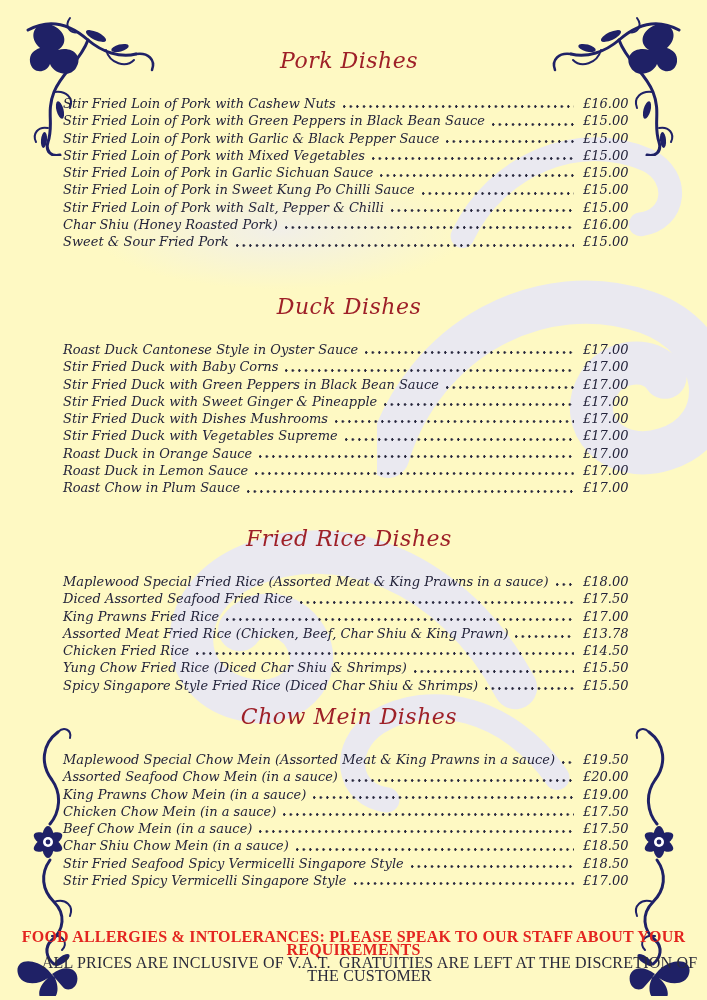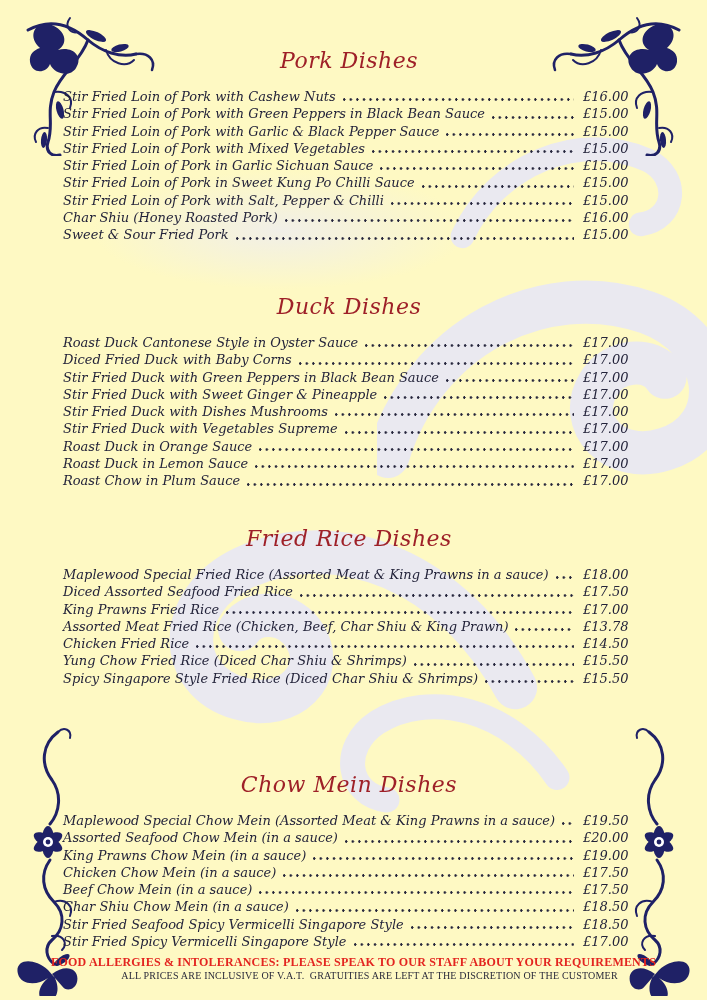--- a/index.html
+++ b/index.html
@@ -27,45 +27,45 @@
   
   .content{position:absolute;inset:0;z-index:2;}
   .menu-section{position:absolute;left:63px;right:72px;}
   .section-title{
     font-family:"DejaVu Serif","Liberation Serif",serif;
     font-style:italic;font-weight:normal;
     color:var(--heading-red);
     font-size:22px;line-height:26px;text-align:center;
     letter-spacing:.5px;
   }
-  .item-list{margin-top:14px;}
+  .item-list{margin-top:21px;}
   .menu-row{
     display:flex;align-items:baseline;
     height:17.3px;line-height:17.3px;
     font-style:italic;font-size:13px;color:var(--text-navy);
     white-space:nowrap;
   }
   .item-name{flex:0 0 auto;}
   .dots{
     flex:1 1 auto;align-self:flex-end;height:5px;
     margin:0 9px 3px 7px;
     background-image:radial-gradient(circle at 1.2px 2.5px,var(--text-navy) 1.05px,rgba(0,0,0,0) 1.4px);
     background-size:6.6px 5px;background-repeat:repeat-x;
   }
   .item-price{flex:0 0 52px;text-align:left;}
   
   .footer{
     position:absolute;left:0;right:0;bottom:18px;z-index:2;
     text-align:center;font-family:"Liberation Serif",serif;
   }
   .allergy-line{
-    color:var(--footer-red);font-weight:bold;font-size:12px;line-height:13px;letter-spacing:.2px;
+    color:var(--footer-red);font-weight:bold;font-size:16px;line-height:13px;letter-spacing:.2px;
   }
   .vat-line{
-    color:#2a2a3a;font-size:10px;line-height:13px;letter-spacing:.2px;padding-left:32px;
+    color:#2a2a3a;font-size:16px;line-height:13px;letter-spacing:.2px;padding-left:32px;
   }
 </style>
 </head>
 <body>
 
 <div class="page">
 
   <div class="wm-blob" style="left:90px;top:170px;width:380px;height:120px;"></div>
   <div class="wm" style="right:-30px;top:220px;width:360px;height:300px;">
     <svg viewBox="0 0 200 160">
@@ -230,21 +230,21 @@
       </section>
       <section class="menu-section" style="top: 294px;">
         <h2 class="section-title">Duck Dishes</h2>
         <div class="item-list">
           <div class="menu-row">
             <span class="item-name">Roast Duck Cantonese Style in Oyster Sauce</span>
             <span class="dots"></span>
             <span class="item-price">£17.00</span>
           </div>
           <div class="menu-row">
-            <span class="item-name">Diced Fried Duck with Baby Corns</span>
+            <span class="item-name">Stir Fried Duck with Baby Corns</span>
             <span class="dots"></span>
             <span class="item-price">£17.00</span>
           </div>
           <div class="menu-row">
             <span class="item-name">Stir Fried Duck with Green Peppers in Black Bean Sauce</span>
             <span class="dots"></span>
             <span class="item-price">£17.00</span>
           </div>
           <div class="menu-row">
             <span class="item-name">Stir Fried Duck with Sweet Ginger &amp; Pineapple</span>
@@ -311,21 +311,21 @@
             <span class="dots"></span>
             <span class="item-price">£15.50</span>
           </div>
           <div class="menu-row">
             <span class="item-name">Spicy Singapore Style Fried Rice (Diced Char Shiu &amp; Shrimps)</span>
             <span class="dots"></span>
             <span class="item-price">£15.50</span>
           </div>
         </div>
       </section>
-      <section class="menu-section" style="top: 772px;">
+      <section class="menu-section" style="top: 704px;">
         <h2 class="section-title">Chow Mein Dishes</h2>
         <div class="item-list">
           <div class="menu-row">
             <span class="item-name">Maplewood Special Chow Mein (Assorted Meat &amp; King Prawns in a sauce)</span>
             <span class="dots"></span>
             <span class="item-price">£19.50</span>
           </div>
           <div class="menu-row">
             <span class="item-name">Assorted Seafood Chow Mein (in a sauce)</span>
             <span class="dots"></span>

